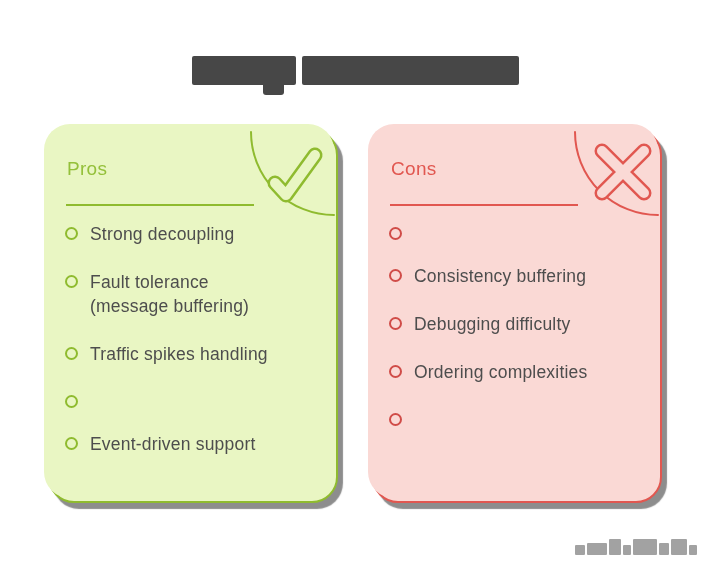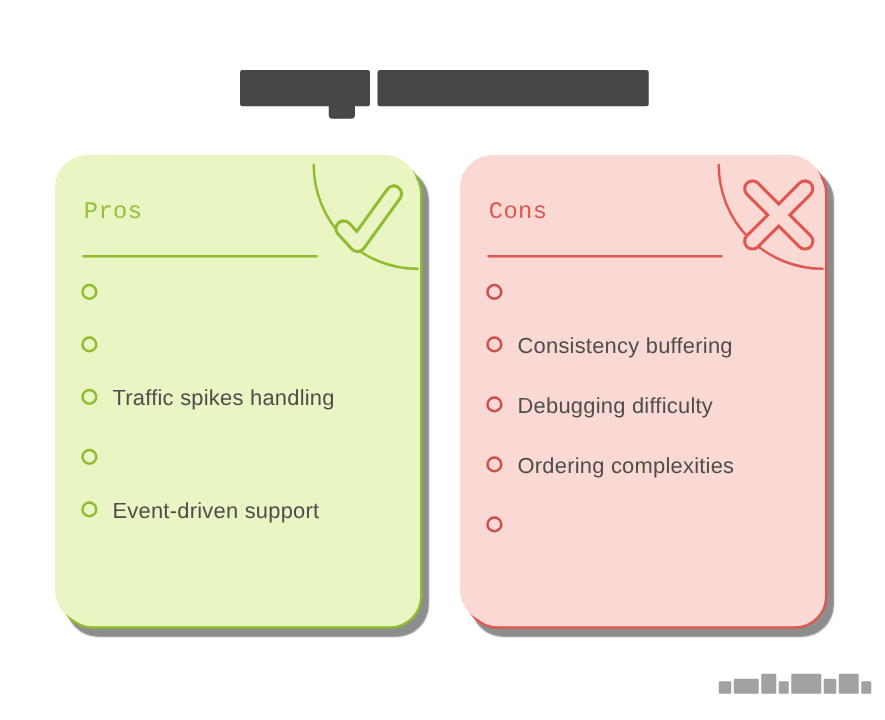--- a/index.html
+++ b/index.html
@@ -33,21 +33,21 @@
   .card::before{
     content:"";position:absolute;inset:-2px;border-radius:26px;
     transform:translate(-4px,-5px);z-index:-1;
   }
   .card.pros{background:var(--pros-fill);border-color:var(--pros-border);}
   .card.pros::before{background:var(--pros-fill);}
   .card.cons{background:var(--cons-fill);border-color:var(--cons-border);}
   .card.cons::before{background:var(--cons-fill);}
 
   .card-label{
-    margin:27px 0 0 17px;font-size:19px;line-height:22px;letter-spacing:0.3px;font-family:Liberation Mono, monospace;
+    margin:27px 0 0 17px;font-size:19px;line-height:22px;letter-spacing:0.3px;
   }
   .card.pros .card-label{color:var(--pros-label);}
   .card.cons .card-label{color:var(--cons-label);}
 
   .card-divider{margin:24px 0 0 16px;width:188px;border-top:2px solid;}
   .card.pros .card-divider{border-color:var(--pros-border);}
   .card.cons .card-divider{border-color:var(--cons-border);}
 
   
   .corner-icon{position:absolute;top:-2px;right:-2px;width:92px;height:92px;}
@@ -101,23 +101,30 @@
     <div class="card-label">Pros</div>
     <div class="card-divider"></div>
     <svg class="corner-icon" viewBox="0 0 92 92">
       <path class="arc" d="M 5 3 A 83 83 0 0 0 88 86"></path>
       <path class="glyph-outer" d="M 29 54 L 40 66 L 69 26"></path>
       <path class="glyph-inner" d="M 29 54 L 40 66 L 69 26"></path>
     </svg>
     <ul class="card-list">
       <li class="row">
         <span class="bullet"></span>
+        <span class="row-text">
+          <span>Strong decoupling</span>
+        </span>
       </li>
       <li class="row">
         <span class="bullet"></span>
+        <span class="row-text">
+          <span>Fault tolerance</span>
+          <span>(message buffering)</span>
+        </span>
       </li>
       <li class="row">
         <span class="bullet"></span>
         <span class="row-text">
           <span>Traffic spikes handling</span>
         </span>
       </li>
       <li class="row">
         <span class="bullet"></span>
       </li>

